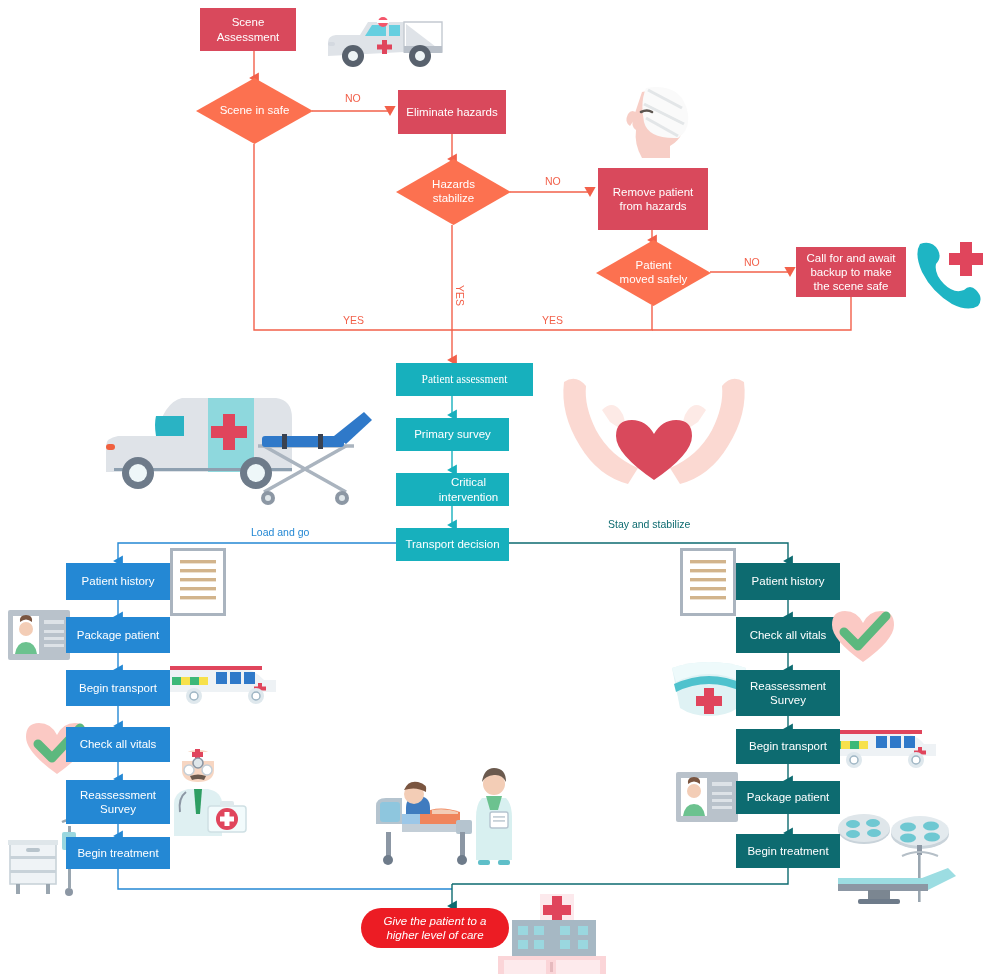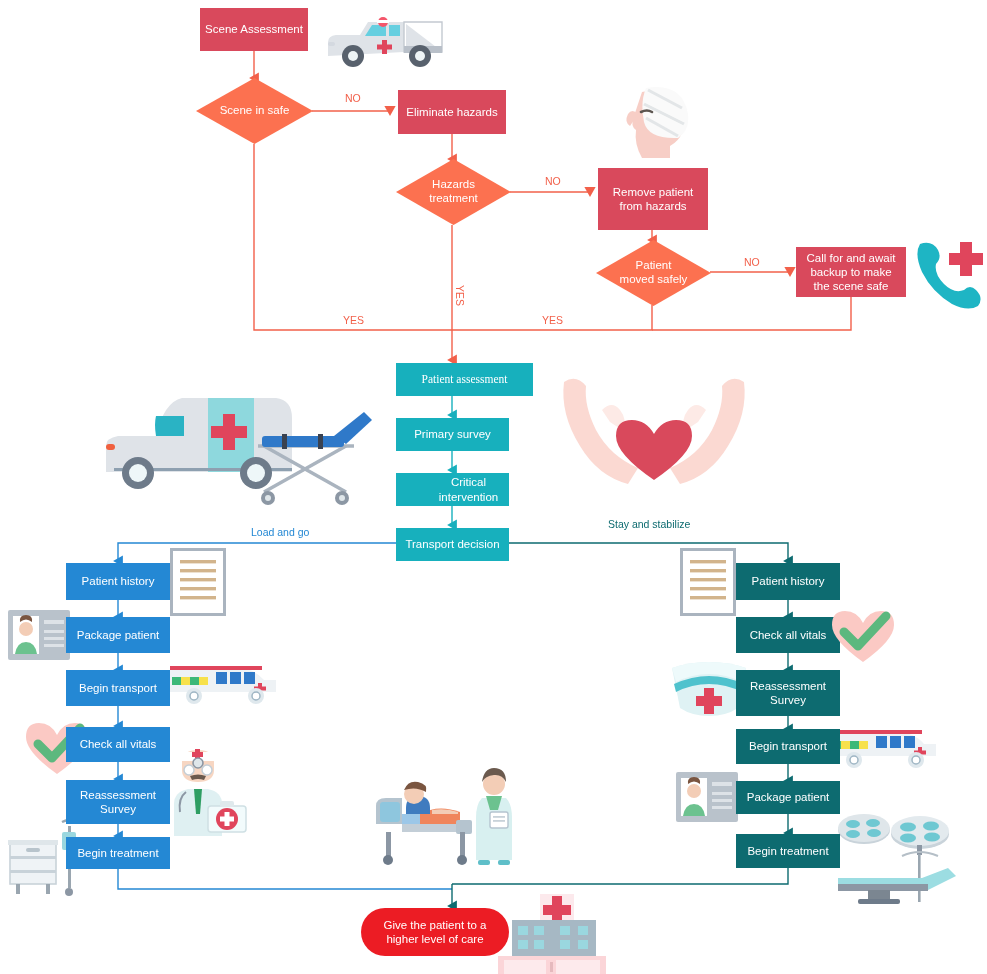--- a/index.html
+++ b/index.html
@@ -376,40 +376,40 @@
         <rect x="36" y="46" width="10" height="9"></rect>
       <rect x="62" y="46" width="10" height="9"></rect>
         <rect x="80" y="46" width="10" height="9"></rect>
     </g>
     <rect x="0" y="62" width="108" height="18" fill="#fbd5d8"></rect>
     <rect x="6" y="66" width="42" height="14" fill="#fdeaec"></rect>
     <rect x="58" y="66" width="44" height="14" fill="#fdeaec"></rect>
     <rect x="52" y="68" width="3" height="10" fill="#e5b9bd"></rect>
   </svg>
 
-  <div class="node red" style="left:200px;top:8px;width:108px;height:43px;">
+  <div class="node red" style="left:200px;top:8px;width:96px;height:43px;">
     <span>Scene Assessment</span>
   </div>
 
   <div class="dia" style="left:196px;top:78px;width:117px;height:66px;">
     <div class="shape"></div>
     <div class="txt">
         <span>Scene in safe</span>
       </div>
   </div>
 
   <div class="node red" style="left:398px;top:90px;width:108px;height:44px;">
     <span>Eliminate hazards</span>
   </div>
 
   <div class="dia" style="left:396px;top:159px;width:115px;height:66px;">
     <div class="shape"></div>
     <div class="txt">
         <span>
-      <span>Hazards</span><br><span>treatment</span>
+      <span>Hazards</span><br><span>stabilize</span>
     </span>
       </div>
   </div>
 
   <div class="node red" style="left:598px;top:168px;width:110px;height:62px;">
     <span>
       <span>Remove patient</span><br><span>from hazards</span>
     </span>
   </div>
 
@@ -476,21 +476,21 @@
   <div class="node dteal" style="left:736px;top:729px;width:104px;height:35px;">
     <span>Begin transport</span>
   </div>
   <div class="node dteal" style="left:736px;top:781px;width:104px;height:33px;">
     <span>Package patient</span>
   </div>
   <div class="node dteal" style="left:736px;top:834px;width:104px;height:34px;">
     <span>Begin treatment</span>
   </div>
 
-  <div class="node pill" style="left:361px;top:908px;width:148px;height:48px;">
+  <div class="node pill" style="left:361px;top:908px;width:148px;height:40px;font-style:italic;">
     <span>
       <span>Give the patient to a</span><br><span>higher level of care</span>
     </span>
   </div>
 
   <div class="elab no" style="left:345px;top:92px;">NO</div>
   <div class="elab no" style="left:545px;top:175px;">NO</div>
   <div class="elab no" style="left:744px;top:256px;">NO</div>
   <div class="elab yes" style="left:343px;top:314px;">YES</div>
   <div class="elab yes vert" style="left:466px;top:285px;">YES</div>

